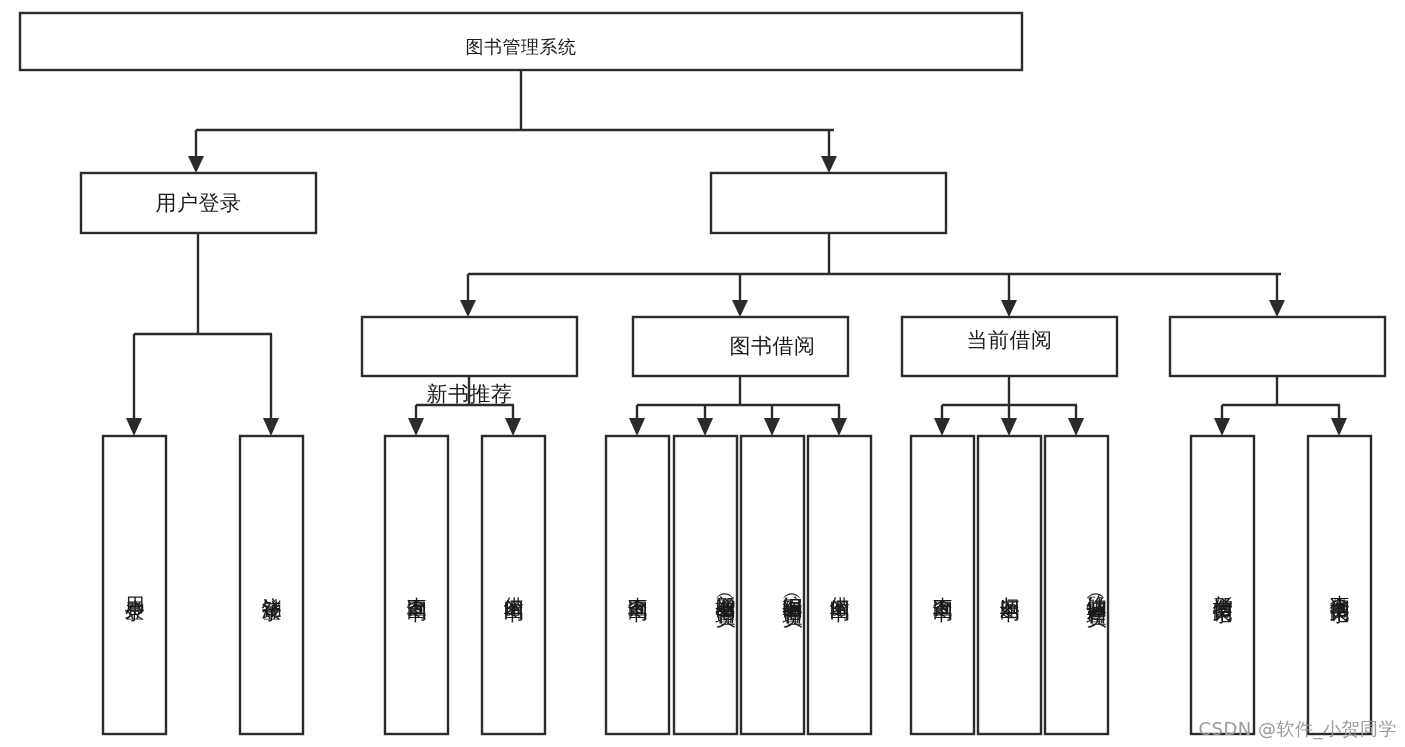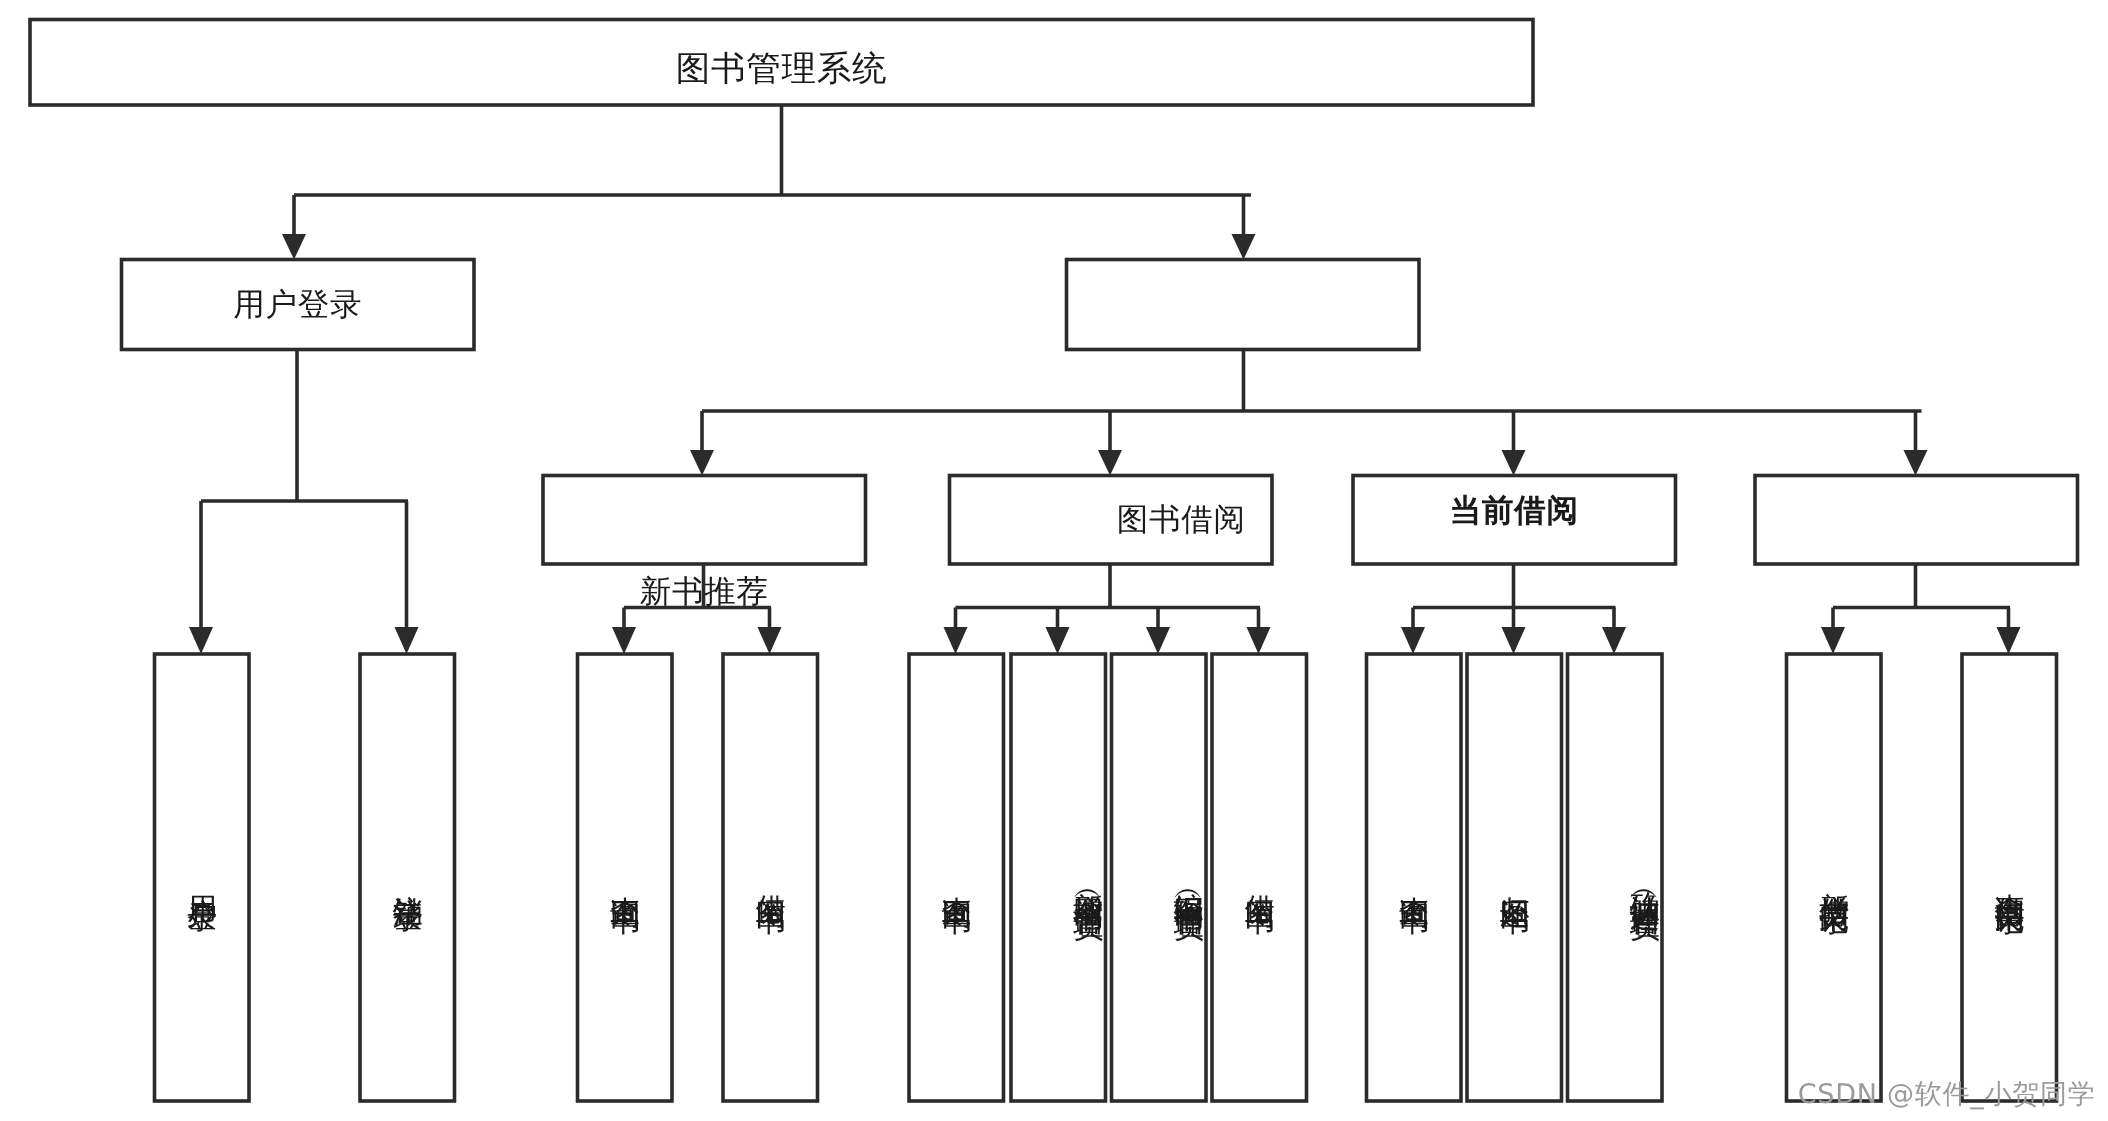--- a/index.html
+++ b/index.html
@@ -187,27 +187,27 @@
     <rect class="node-box" x="808" y="436" width="63" height="298"></rect>
 
     <rect class="node-box" x="911" y="436" width="63" height="298"></rect>
     <rect class="node-box" x="978" y="436" width="63" height="298"></rect>
     <rect class="node-box" x="1045" y="436" width="63" height="298"></rect>
 
     <rect class="node-box" x="1191" y="436" width="63" height="298"></rect>
     <rect class="node-box" x="1308" y="436" width="63" height="298"></rect>
   </svg>
 
-  <div class="node-label horizontal" style="left:20px; top:13px; width:1002px; height:68px; font-size:23px;">图书管理系统</div>
+  <div class="node-label horizontal" style="left:20px; top:13px; width:1002px; height:68px; font-size:18px;">图书管理系统</div>
 
   <div class="node-label horizontal" style="left:81px; top:173px; width:235px; height:60px;">用户登录</div>
 
   <div class="node-label horizontal" style="left:362px; top:317px; width:215px; height:59px;margin-top:48px;">新书推荐</div>
-  <div class="node-label horizontal" style="left:633px; top:317px; width:215px; height:59px;padding-left:47px;">图书借阅</div>
-  <div class="node-label horizontal" style="left:902px; top:317px; width:215px; height:47px;font-weight:bold;">当前借阅</div>
+  <div class="node-label horizontal" style="left:618px; top:317px; width:215px; height:59px;padding-left:47px;">图书借阅</div>
+  <div class="node-label horizontal" style="left:902px; top:317px; width:215px; height:47px;">当前借阅</div>
 
   <div class="node-label vertical centered" style="left:103px; top:436px; width:63px; height:298px;">用户登录</div>
   <div class="node-label vertical centered" style="left:240px; top:436px; width:63px; height:298px;">注销登录</div>
 
   <div class="node-label vertical centered" style="left:385px; top:436px; width:63px; height:298px;">查询图书</div>
   <div class="node-label vertical centered" style="left:482px; top:436px; width:63px; height:298px;">借阅图书</div>
 
   <div class="node-label vertical centered" style="left:606px; top:436px; width:63px; height:298px;">查询图书</div>
   <div class="node-label vertical" style="left:674px; top:436px; width:63px; height:298px;">新增图书（管理员）</div>
   <div class="node-label vertical" style="left:741px; top:436px; width:63px; height:298px;">编辑图书（管理员）</div>

